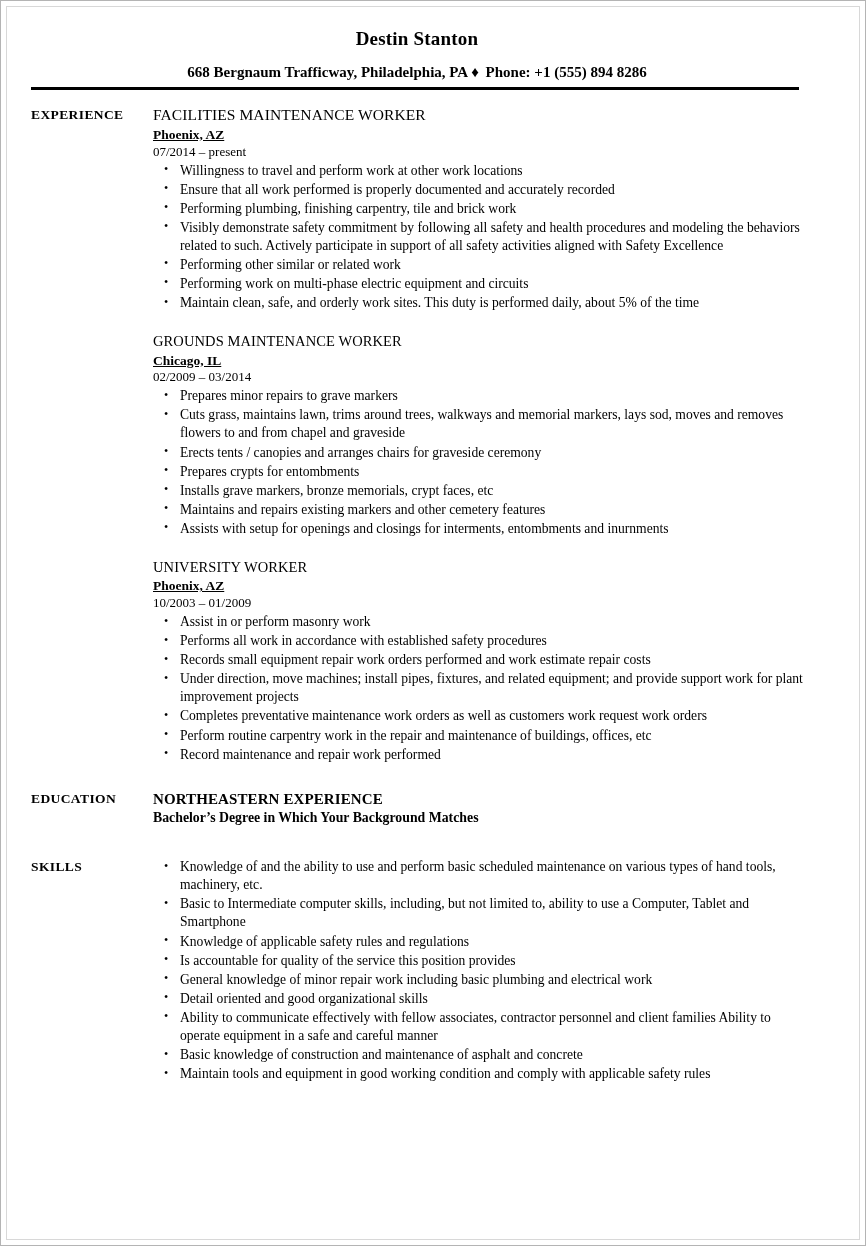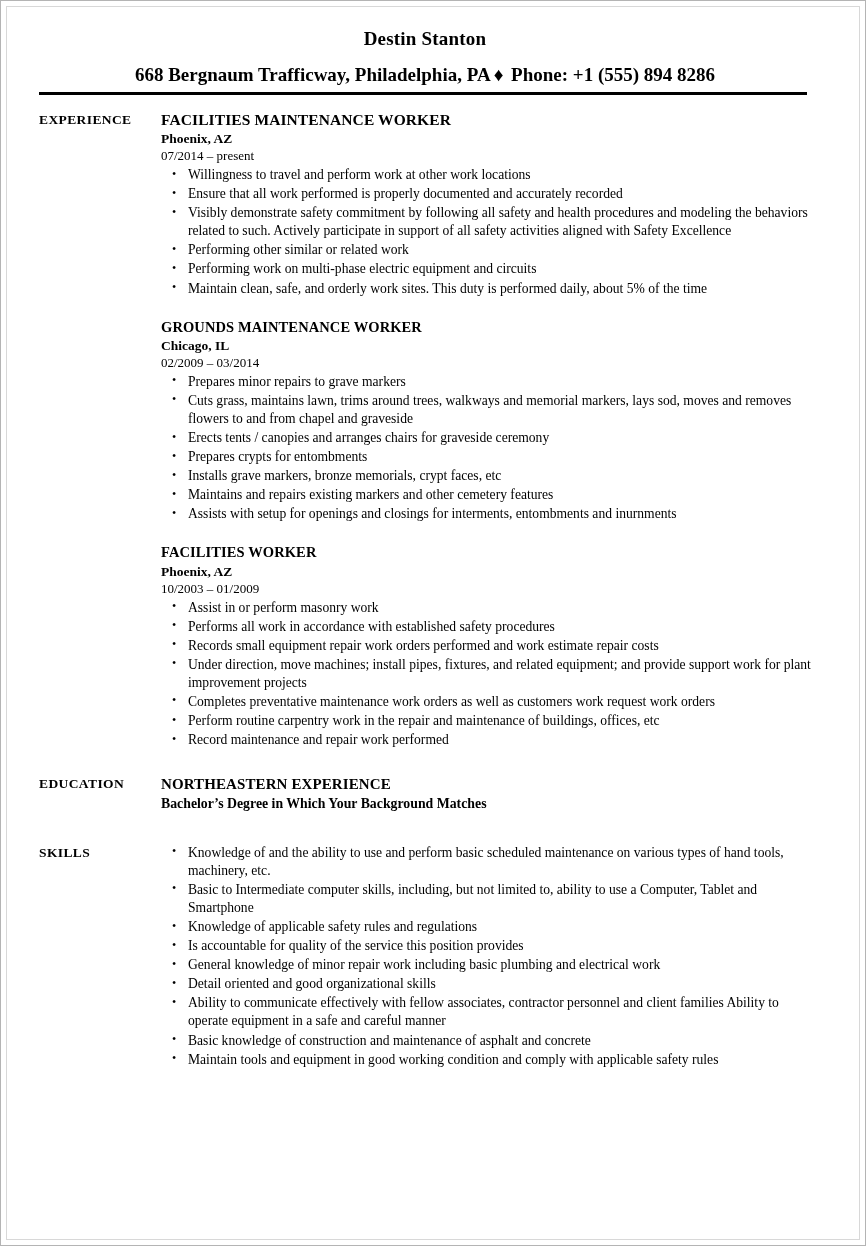--- a/index.html
+++ b/index.html
@@ -25,38 +25,38 @@
     left: 5px;
     top: 5px;
     right: 5px;
     bottom: 5px;
     border: 1px solid #d8d8d8;
     box-sizing: border-box;
     background: #ffffff;
   }
   .content {
     position: absolute;
-    left: 32px;
+    left: 24px;
     top: 22px;
     width: 772px;
   }
 
   
   .resume-name {
     text-align: center;
     font-weight: bold;
     font-size: 19px;
     letter-spacing: 0.2px;
     margin: 0 0 14px 0;
     line-height: 1.1;
   }
   .resume-contact {
     text-align: center;
     font-weight: bold;
-    font-size: 19px;
+    font-size: 15px;
     margin: 0 0 6px 0;
     line-height: 1.15;
   }
   .diamond {
     display: inline-block;
     padding: 0 3px;
   }
   .header-rule {
     height: 3px;
     background: #000000;
@@ -79,32 +79,33 @@
   }
   .section-body {
     flex: 1 1 auto;
     min-width: 0;
   }
 
   
   .job { margin-bottom: 21px; }
   .job:last-child { margin-bottom: 0; }
   .job-title {
-    font-weight: bold;
+    font-weight: normal;
     font-size: 15.5px;
     line-height: 1.2;
     margin: 0 0 2px 0;
     letter-spacing: 0.1px;
   }
   .job-title.small { font-size: 14.5px; }
   .job-location {
     font-weight: bold;
     font-size: 13.5px;
     line-height: 1.25;
     margin: 0;
+    text-decoration: underline;
   }
   .job-dates {
     font-size: 13px;
     line-height: 1.3;
     margin: 0 0 1px 0;
   }
 
   
   ul.bullets {
     list-style: none;
@@ -164,20 +165,21 @@
         <div class="section-label">EXPERIENCE</div>
         <div class="section-body">
 
           <div class="job">
             <div class="job-title">FACILITIES MAINTENANCE WORKER</div>
             <div class="job-location">Phoenix, AZ</div>
             <div class="job-dates">07/2014 – present</div>
             <ul class="bullets">
               <li>Willingness to travel and perform work at other work locations</li>
               <li>Ensure that all work performed is properly documented and accurately recorded</li>
+              <li>Performing plumbing, finishing carpentry, tile and brick work</li>
               <li>Visibly demonstrate safety commitment by following all safety and health procedures and modeling the behaviors related to such. Actively participate in support of all safety activities aligned with Safety Excellence</li>
               <li>Performing other similar or related work</li>
               <li>Performing work on multi-phase electric equipment and circuits</li>
               <li>Maintain clean, safe, and orderly work sites. This duty is performed daily, about 5% of the time</li>
             </ul>
           </div>
 
           <div class="job">
             <div class="job-title small">GROUNDS MAINTENANCE WORKER</div>
             <div class="job-location">Chicago, IL</div>
@@ -187,21 +189,21 @@
               <li>Cuts grass, maintains lawn, trims around trees, walkways and memorial markers, lays sod, moves and removes flowers to and from chapel and graveside</li>
               <li>Erects tents / canopies and arranges chairs for graveside ceremony</li>
               <li>Prepares crypts for entombments</li>
               <li>Installs grave markers, bronze memorials, crypt faces, etc</li>
               <li>Maintains and repairs existing markers and other cemetery features</li>
               <li>Assists with setup for openings and closings for interments, entombments and inurnments</li>
             </ul>
           </div>
 
           <div class="job">
-            <div class="job-title small">FACILITIES WORKER</div>
+            <div class="job-title small">UNIVERSITY WORKER</div>
             <div class="job-location">Phoenix, AZ</div>
             <div class="job-dates">10/2003 – 01/2009</div>
             <ul class="bullets">
               <li>Assist in or perform masonry work</li>
               <li>Performs all work in accordance with established safety procedures</li>
               <li>Records small equipment repair work orders performed and work estimate repair costs</li>
               <li>Under direction, move machines; install pipes, fixtures, and related equipment; and provide support work for plant improvement projects</li>
               <li>Completes preventative maintenance work orders as well as customers work request work orders</li>
               <li>Perform routine carpentry work in the repair and maintenance of buildings, offices, etc</li>
               <li>Record maintenance and repair work performed</li>

